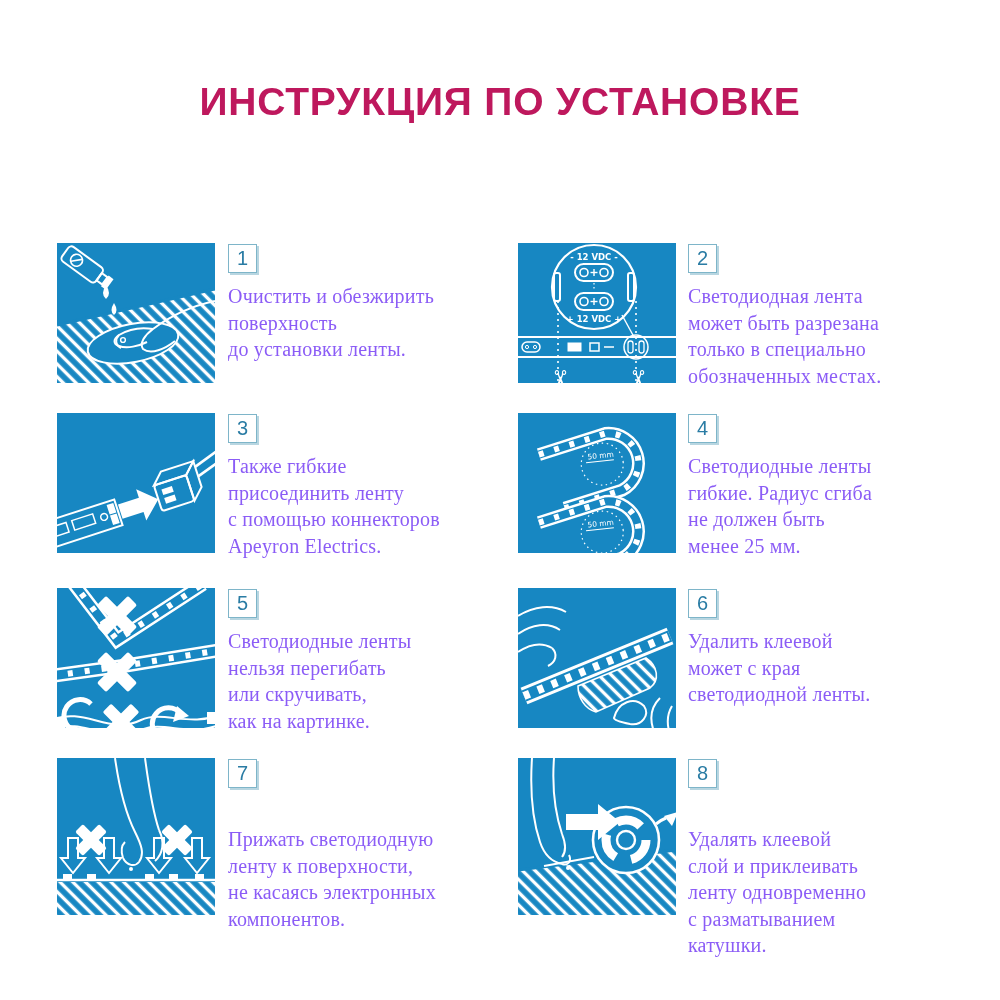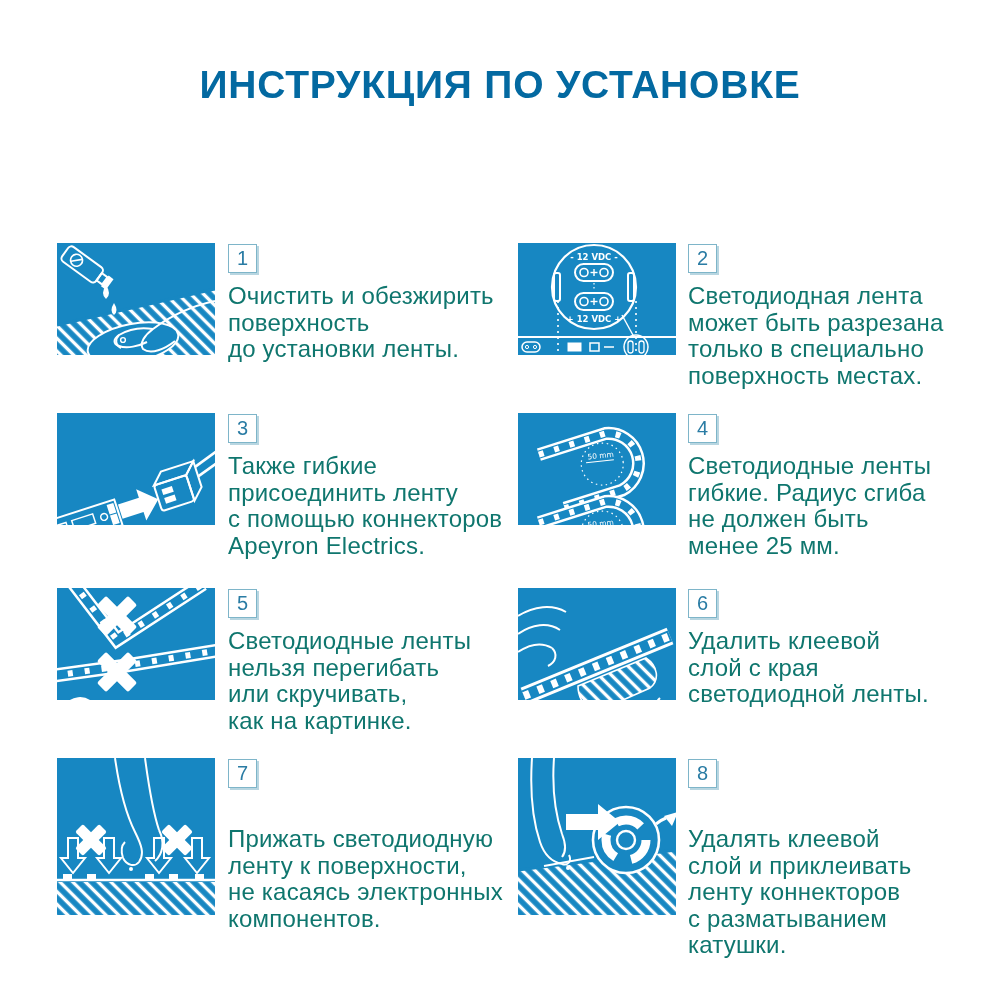--- a/index.html
+++ b/index.html
@@ -1,36 +1,36 @@
 <!DOCTYPE html>
 <html><head>
 <meta charset="utf-8">
 <style>
   html,body{margin:0;padding:0;}
   body{
     width:1000px;height:1000px;position:relative;background:#ffffff;
     font-family:"Liberation Sans", sans-serif;overflow:hidden;
   }
   .page-title{
-    position:absolute;top:61px;left:0;width:1000px;text-align:center;
-    color:#0369a1;font-size:39px;line-height:48px;font-weight:bold;letter-spacing:.8px;
+    position:absolute;top:78px;left:0;width:1000px;text-align:center;
+    color:#be185d;font-size:39px;line-height:48px;font-weight:bold;letter-spacing:.8px;
   }
   .tile{
-    position:absolute;width:158px;height:112px;background:#1787C2;overflow:hidden;
+    position:absolute;width:158px;height:140px;background:#1787C2;overflow:hidden;
   }
   .tile svg{display:block;}
   .badge{
     position:absolute;width:27px;height:27px;background:#fff;
     border:1.6px solid #7EB5C9;box-shadow:2px 2px 0 rgba(126,181,201,.55);
     display:flex;align-items:center;justify-content:center;
     font-size:20px;color:#2A7CA4;
   }
   .step-text{
-    position:absolute;width:290px;font-size:24px;line-height:26.5px;
-    color:#0f766e;white-space:pre-line;letter-spacing:.2px;
+    position:absolute;width:290px;font-size:20px;line-height:26.5px;
+    color:#8b5cf6;white-space:pre-line;letter-spacing:.2px;font-family:Liberation Serif, serif;
   }
   
   .c1.tile{left:57px;}  .c2.tile{left:518px;}
   .c1.badge,.c1.step-text{left:228px;} .c2.badge,.c2.step-text{left:688px;}
   .r1.tile{top:243px;} .r1.badge{top:244px;} .r1.step-text{top:283px;}
   .r2.tile{top:413px;} .r2.badge{top:414px;} .r2.step-text{top:453px;}
   .r3.tile{top:588px;} .r3.badge{top:589px;} .r3.step-text{top:628px;}
   .r4.tile{top:758px;height:157px;} .r4.badge{top:759px;} .r4.step-text{top:826px;}
   svg text{font-family:"DejaVu Sans","Liberation Sans",sans-serif;}
 </style>
@@ -117,21 +117,21 @@
     <text transform="translate(40,137) rotate(90)" font-size="26" fill="#fff" text-anchor="middle" dominant-baseline="middle">✂</text>
     <text transform="translate(118,137) rotate(90)" font-size="26" fill="#fff" text-anchor="middle" dominant-baseline="middle">✂</text>
   </svg>
 </div>
 <div class="badge c2 r1">
     <span>2</span>
   </div>
 <div class="step-text c2 r1">Светодиодная лента
 может быть разрезана
 только в специально
-поверхность местах.</div>
+обозначенных местах.</div>
 
 <div class="tile c1 r2">
   <svg width="158" height="155" viewBox="0 0 158 155">
     <g transform="rotate(-18 79 92)">
       <g stroke="#fff" fill="none" stroke-width="2">
         <rect x="-18" y="80" width="78" height="27"></rect>
         <rect x="-10" y="87" width="17" height="10" stroke-width="1.5"></rect>
         <rect x="13" y="87" width="22" height="10" stroke-width="1.5"></rect>
         <circle cx="45" cy="93.5" r="3.4" stroke-width="1.5"></circle>
         <rect x="52" y="84" width="5" height="8" fill="#fff"></rect>
@@ -248,21 +248,21 @@
       <path d="M96,130 C100,114 116,108 126,118 C132,127 124,138 112,136 C102,134 96,132 96,130 Z"></path>
       <path d="M140,152 C130,134 132,120 142,110"></path>
       <path d="M156,155 C148,140 148,128 154,118"></path>
     </g>
   </svg>
 </div>
 <div class="badge c2 r3">
     <span>6</span>
   </div>
 <div class="step-text c2 r3">Удалить клеевой
-слой с края
+может с края
 светодиодной ленты.</div>
 
 <div class="tile c1 r4">
   <svg width="158" height="157" viewBox="0 0 158 157">
     <rect x="0" y="124" width="158" height="33" fill="url(#hatch)"></rect>
     <line x1="0" y1="122" x2="158" y2="122" stroke="#fff" stroke-width="2.5"></line>
     <g fill="#fff">
       <rect x="6" y="116" width="9" height="5"></rect>
         <rect x="30" y="116" width="9" height="5"></rect>
       <rect x="88" y="116" width="9" height="5"></rect>
@@ -322,15 +322,15 @@
       <path d="M44,76 C48,86 48,94 44,99"></path>
       <circle cx="50" cy="110" r="2" fill="#fff" stroke="none"></circle>
     </g>
   </svg>
 </div>
 <div class="badge c2 r4">
     <span>8</span>
   </div>
 <div class="step-text c2 r4">Удалять клеевой
 слой и приклеивать
-ленту коннекторов
+ленту одновременно
 с разматыванием
 катушки.</div>
 
 </body></html>

